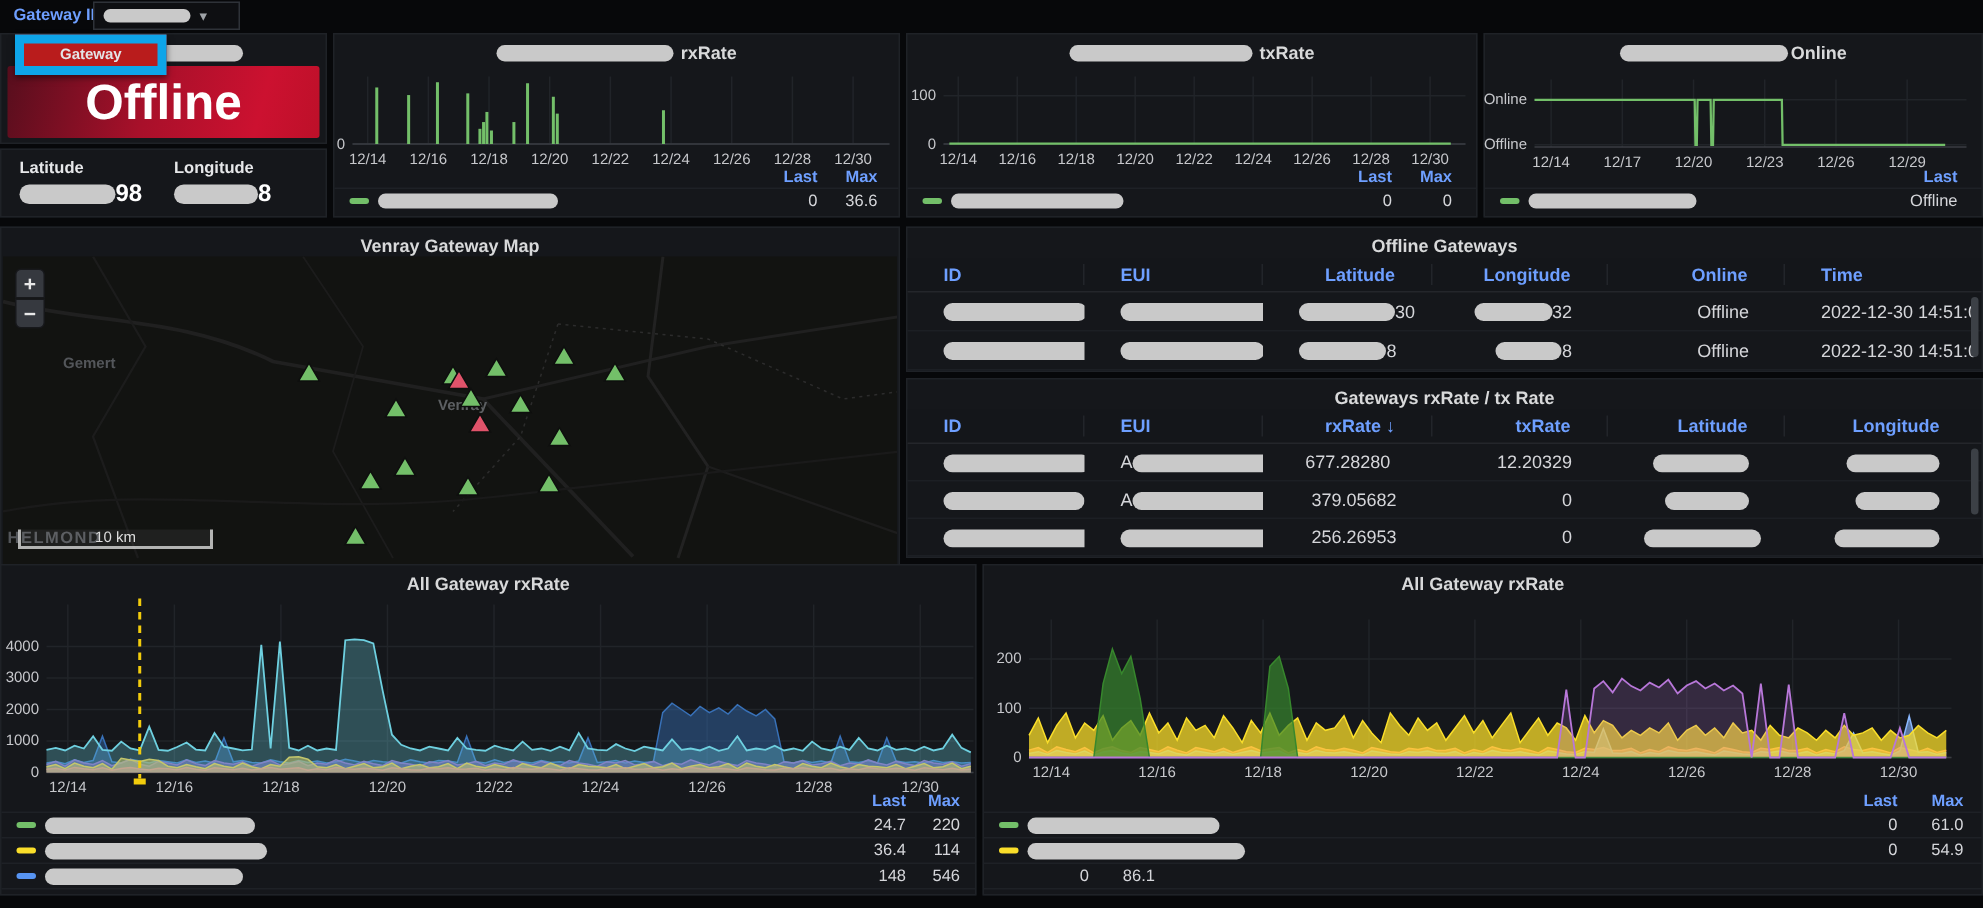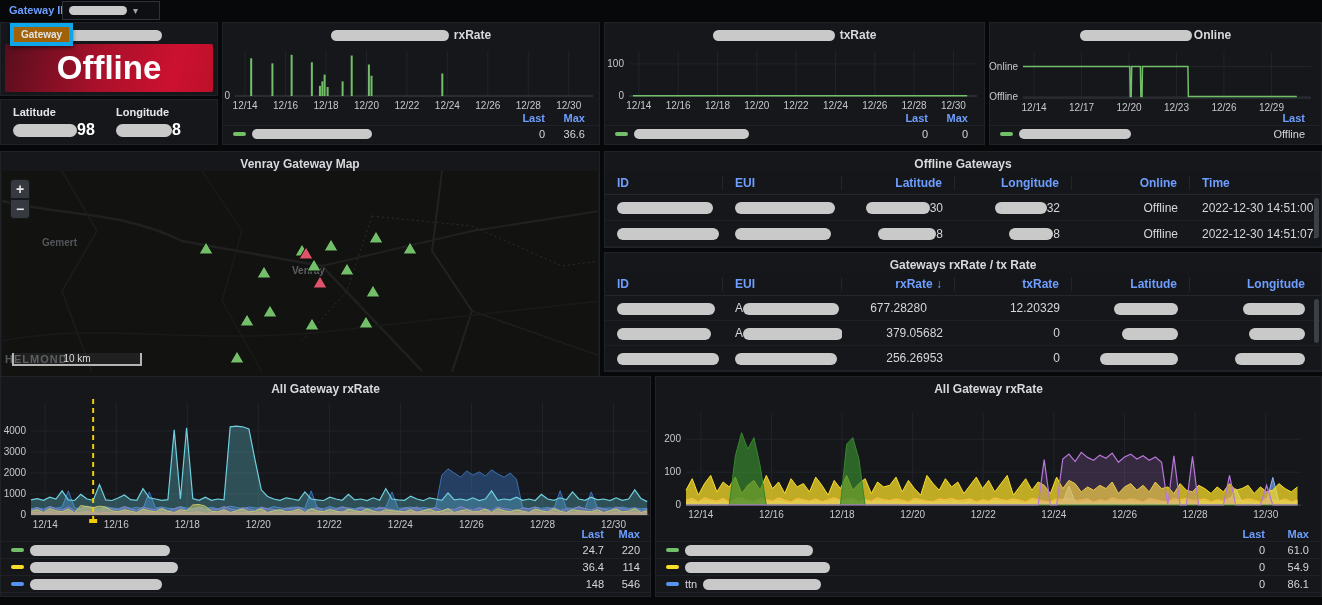--- a/index.html
+++ b/index.html
@@ -14,34 +14,34 @@
   .leg{position:absolute;left:0;right:0;font-size:11px;color:#d5d6da;}
   .lrow{display:flex;align-items:center;height:16px;border-top:1px solid #1e2126;padding-left:10px;}
   .lhead{display:flex;align-items:center;height:15px;font-weight:bold;color:#6e9fff;padding-left:10px;}
   .lname{flex:1;display:flex;align-items:center;gap:6px;}
   .sw{width:13px;height:4px;border-radius:2px;flex:0 0 auto;}
   .cell-r{text-align:right;flex:0 0 auto;}
   
   .trow{display:flex;align-items:center;font-size:12px;color:#d5d6da;border-bottom:1px solid #1c1f24;box-sizing:border-box;}
   .thead{display:flex;align-items:center;font-size:12px;font-weight:bold;color:#6e9fff;background:#14161a;
     border-bottom:1px solid #24262b;box-sizing:border-box;}
-  .tc{padding:0 12px;box-sizing:border-box;white-space:nowrap;overflow:hidden;}
+  .tc{padding:0 24px;box-sizing:border-box;white-space:nowrap;overflow:hidden;}
   .tr{text-align:right;}
   .vline{border-right:1px solid #22252a;}
   
   .mapbody{position:absolute;background:#121311;overflow:hidden;}
   .maplabel{position:absolute;color:#53565a;font-size:10px;font-weight:bold;}
   .zoombtn{position:absolute;width:20px;height:20px;background:#36393f;color:#e8e8e8;font-weight:bold;
     text-align:center;line-height:18px;font-size:14px;border:1px solid #17181b;box-sizing:border-box;}
   .scalebar{position:absolute;border:2px solid rgba(230,230,230,.75);border-top:none;
     background:rgba(255,255,255,.06);color:#ddd;font-size:10px;text-align:center;line-height:11px;}
   .infobtn{position:absolute;width:15px;height:15px;background:#46494f;color:#fff;font-weight:bold;
     font-size:10px;text-align:center;line-height:15px;border-radius:2px;}
-  .tooltipbox{position:absolute;background:#a16207;border:4px solid #0ea5e9;color:#e3e4e6;font-size:10px;
-    font-weight:bold;padding:2px 7px;z-index:5;box-shadow:0 2px 4px rgba(0,0,0,.5);}
+  .tooltipbox{position:absolute;background:#b91c1c;border:6px solid #0ea5e9;color:#e3e4e6;font-size:10px;
+    font-weight:bold;padding:2px 24px;z-index:5;box-shadow:0 2px 4px rgba(0,0,0,.5);}
   .scrollthumb{position:absolute;width:5px;background:#3c4046;border-radius:3px;}
   .banner{position:absolute;display:flex;align-items:center;justify-content:center;
     background:linear-gradient(105deg,#570e1d 0%,#a8102a 45%,#cc1130 80%,#bd1029 100%);
     color:#fff;font-weight:bold;font-size:33px;border-radius:2px;}
   .fieldlabel{font-size:11px;font-weight:bold;color:#e6e7e9;}
   .fieldval{font-size:16px;font-weight:bold;color:#fff;margin-top:3px;}
   .dd{position:absolute;border:1px solid #2e3238;background:#0e0f12;display:flex;align-items:center;
     padding:0 6px;gap:6px;}
   .chev{color:#9fa3a8;font-size:10px;}
 </style>
@@ -460,22 +460,17 @@
     </div>
     <div class="lrow">
       <span class="lname">
           <span class="sw" style="background:#fade2a;"></span>
           <span class="blob" style="width:145px;height:11px;"></span>
         </span>
       <span class="cell-r" style="width:60px;">0</span>
       <span class="cell-r" style="width:44px;margin-right:12px;">54.9</span>
     </div>
     <div class="lrow" style="border-bottom:1px solid #1e2126;">
-      <span class="lname">
-          <span class="sw" style="background:#5794f2;"></span>
-          <span>ttn</span>
-          <span class="blob" style="width:118px;height:11px;"></span>
-        </span>
       <span class="cell-r" style="width:60px;">0</span>
       <span class="cell-r" style="width:44px;margin-right:12px;">86.1</span>
     </div>
   </div>
 </div>
 
 </body></html>

